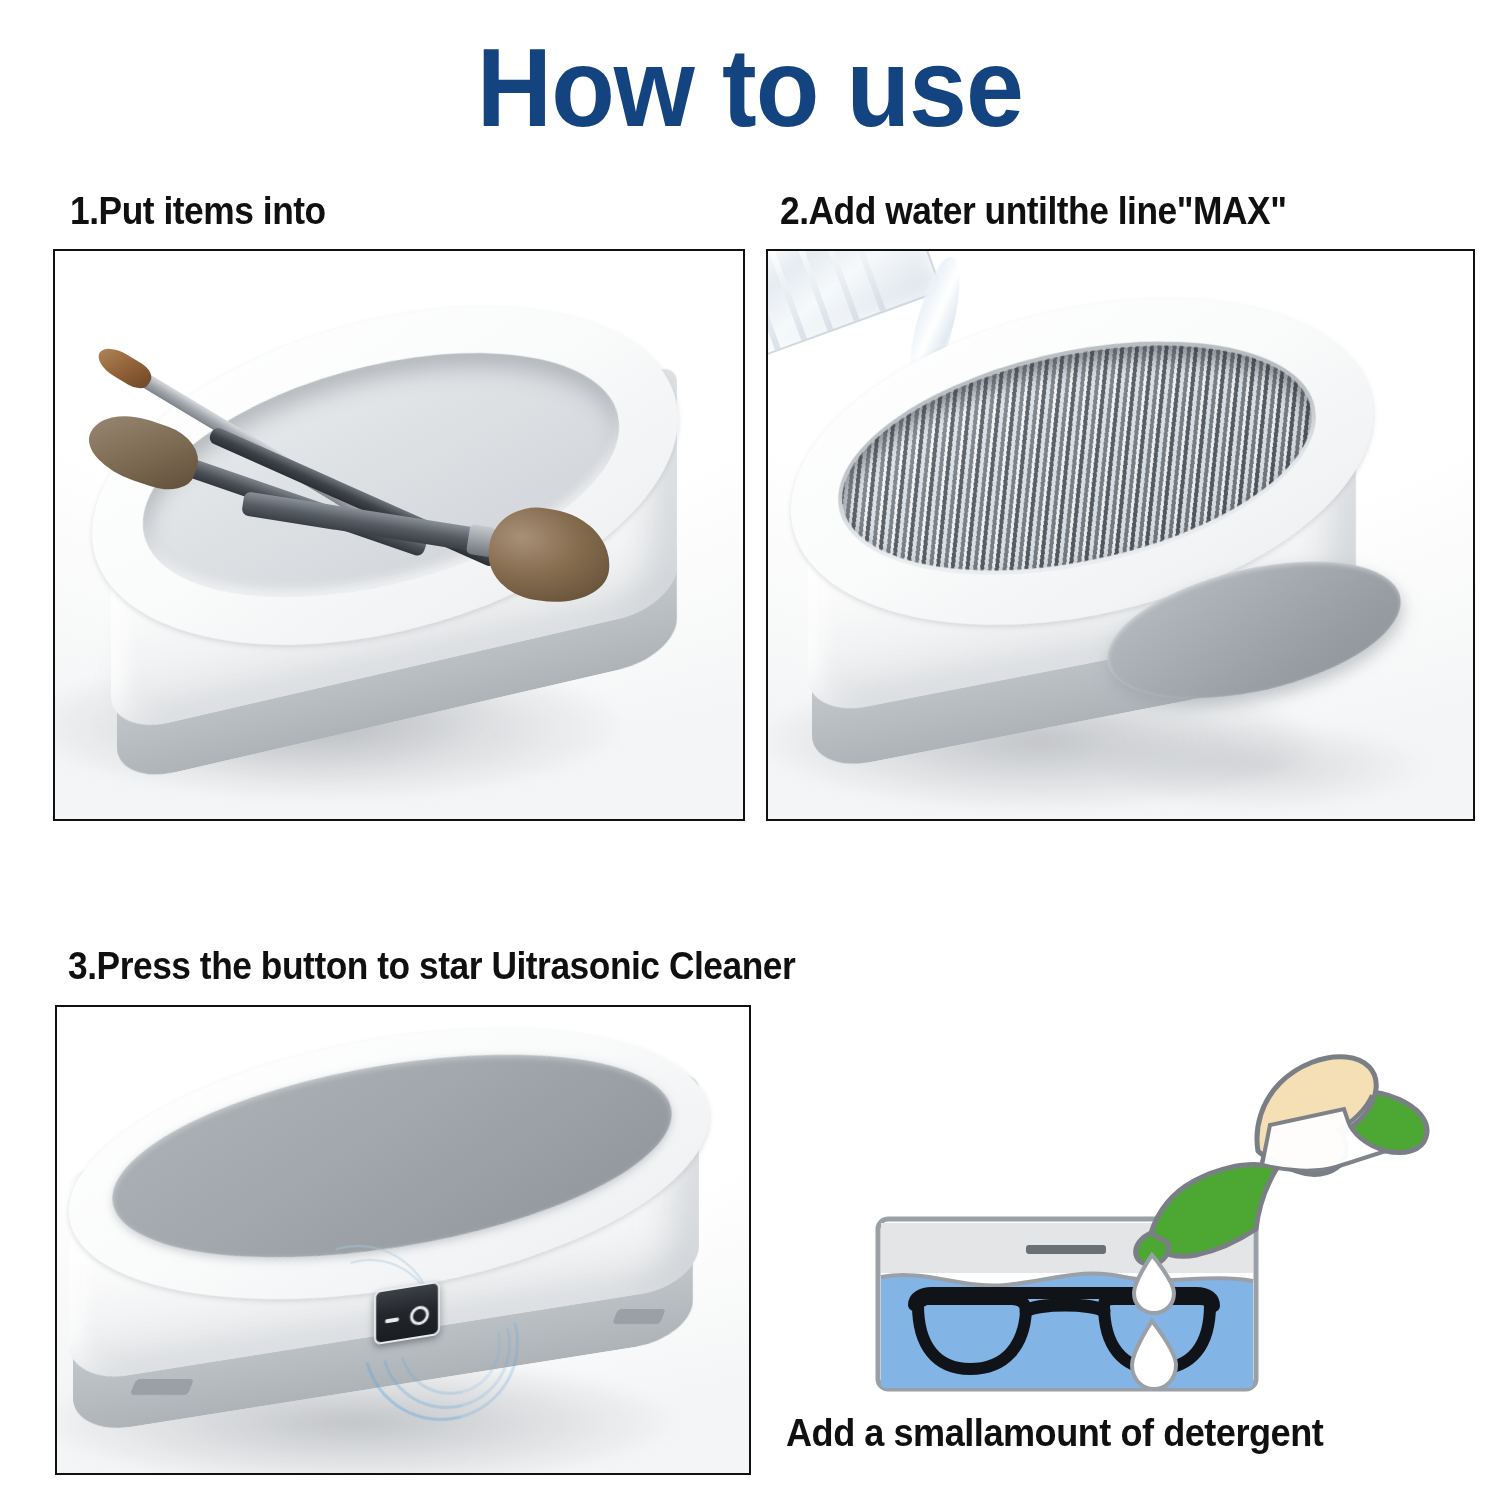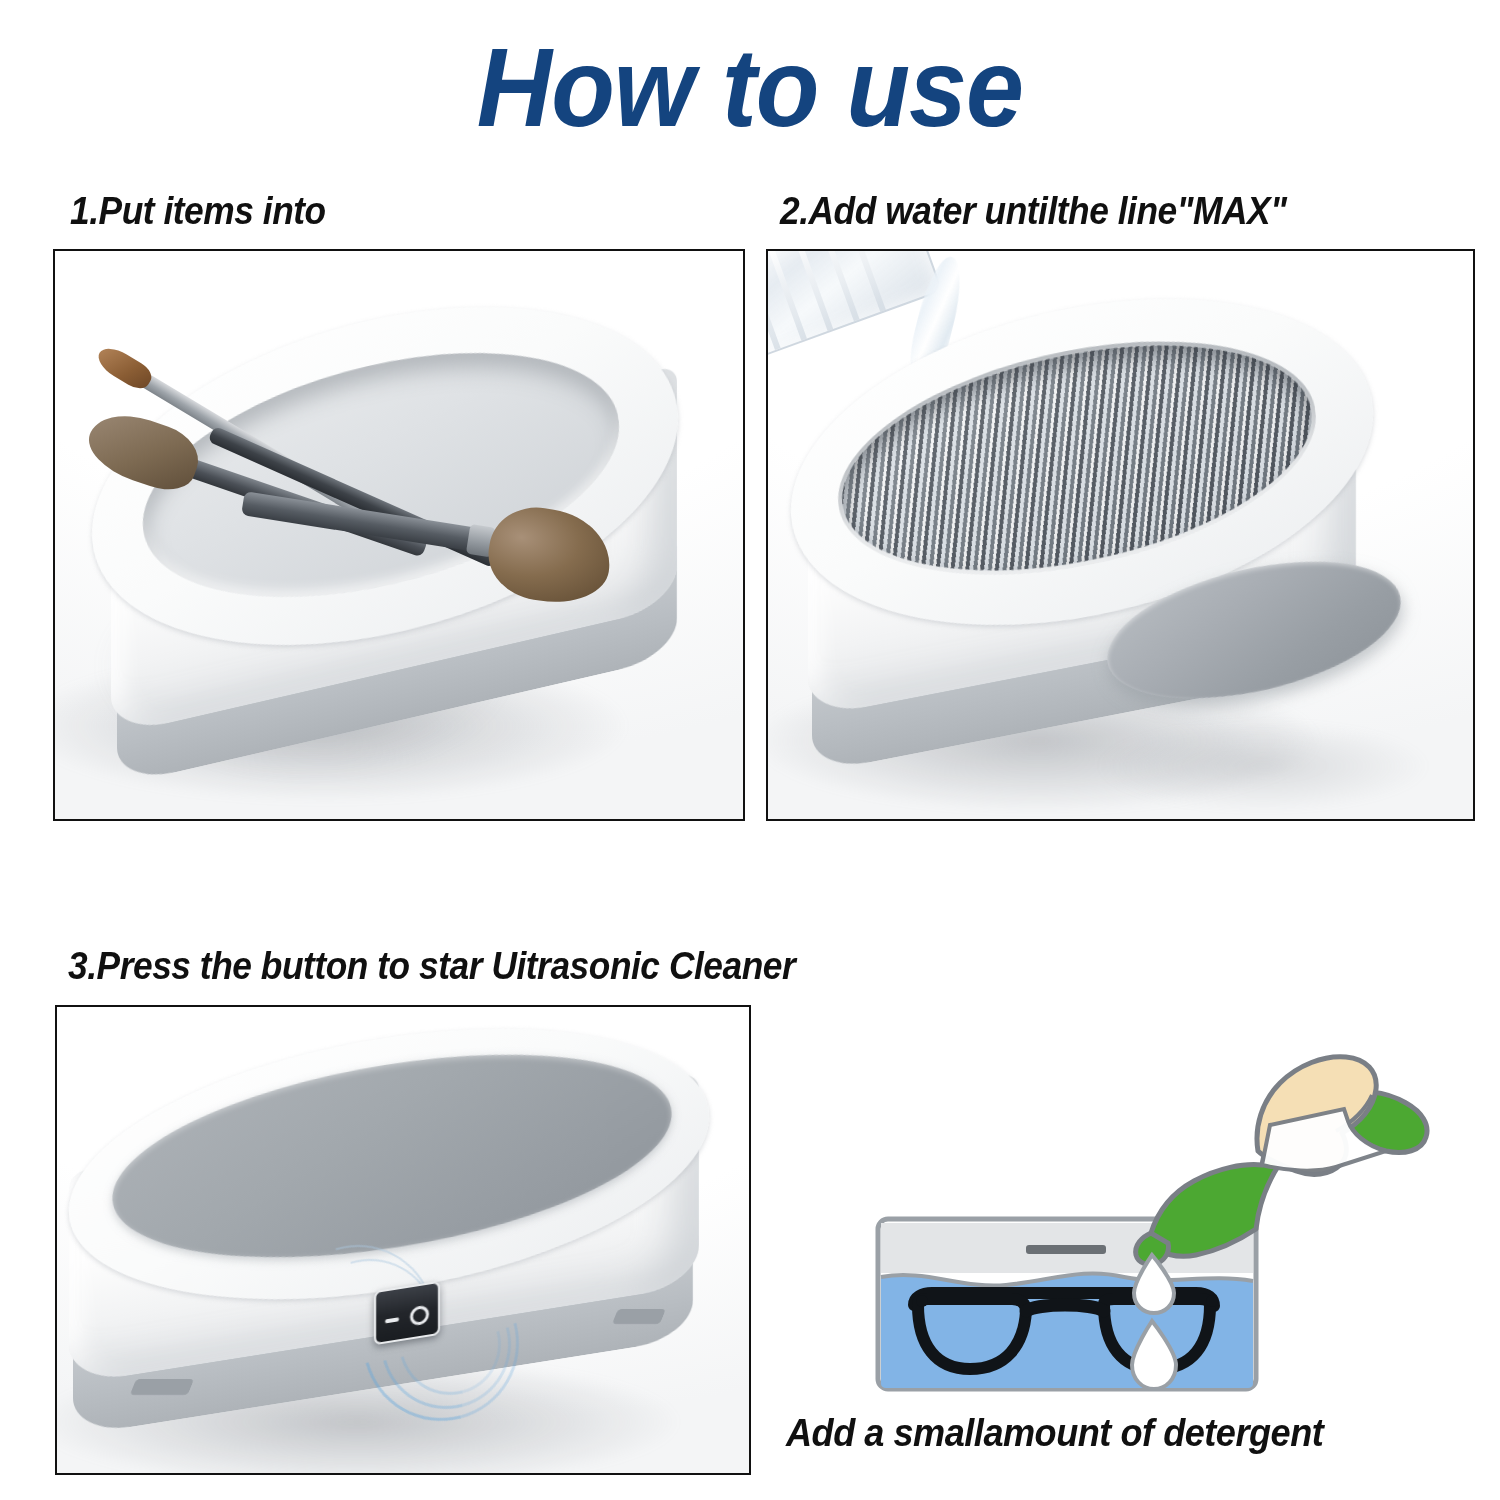--- a/index.html
+++ b/index.html
@@ -3,21 +3,21 @@
 <meta charset="utf-8">
 <style>
   html,body{margin:0;padding:0;}
   body{
     width:1500px;height:1500px;
     background:#ffffff;
     font-family:"Liberation Sans", sans-serif;
     overflow:hidden;
     position:relative;
   }
-  .page{position:relative;width:1500px;height:1139px;font-style:italic;}
+  .page{position:relative;width:1500px;height:1139px;}
 
   
   .title{
     position:absolute;left:0;top:26px;width:1500px;
     text-align:center;
     font-size:112px;line-height:1.1;
     font-weight:bold;
     letter-spacing:-1px;
     color:#14447f;
     transform:scaleX(0.93);

